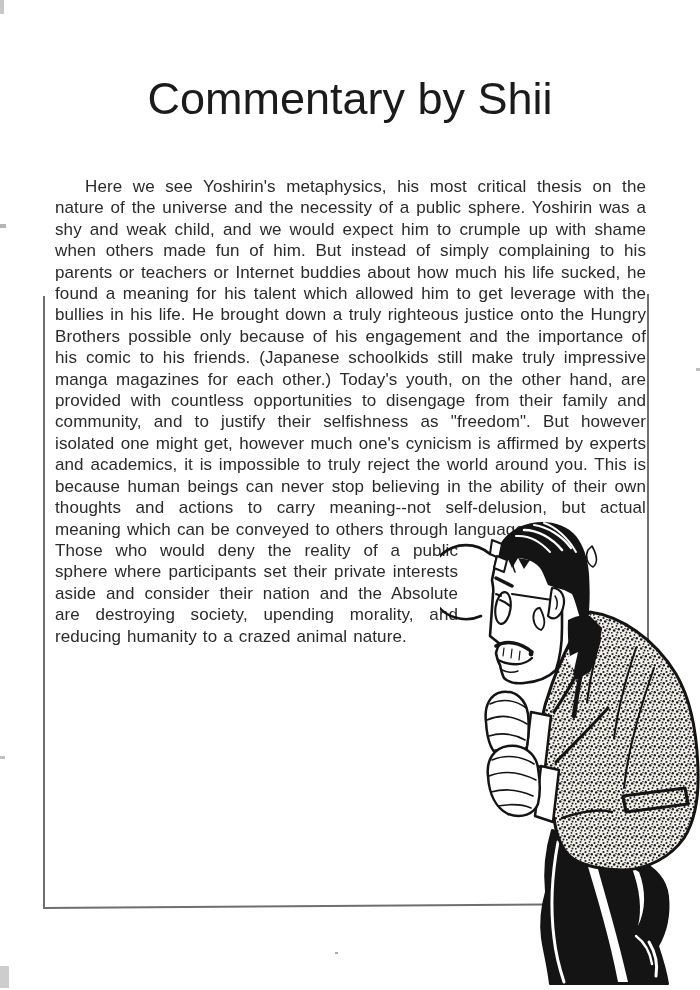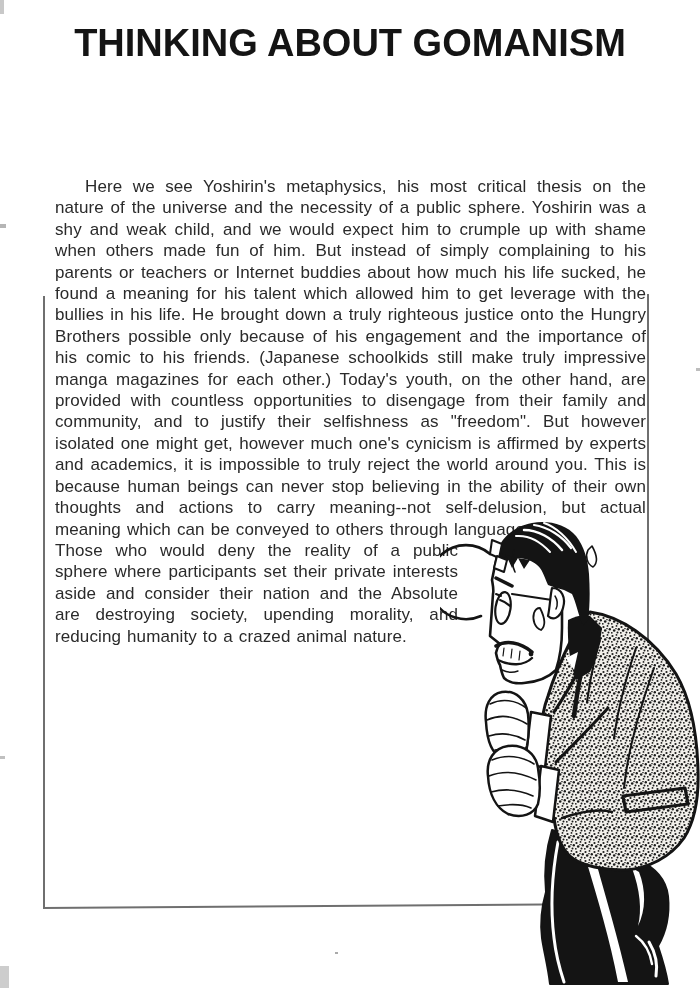--- a/index.html
+++ b/index.html
@@ -37,21 +37,21 @@
   .frame-right{left:647px;top:294px;width:2px;height:612px;}
   .frame-bottom{left:43px;top:907px;width:605px;height:2px;transform:rotate(-0.4deg);transform-origin:left center;}
   .illustration{position:absolute;left:440px;top:508px;width:260px;height:478px;z-index:2;}
   .artifact{position:absolute;z-index:0;}
 </style>
 </head>
 <body>
 
 <div class="page">
 
-  <h1 class="title1">THINKING ABOUT GOMANISM</h1>
+  <h2 class="title2">Commentary by Shii</h2>
 
   <div class="body-text">
     <p class="p1">Here we see Yoshirin's metaphysics, his most critical thesis on the nature of the universe and the necessity of a public sphere. Yoshirin was a shy and weak child, and we would expect him to crumple up with shame when others made fun of him. But instead of simply complaining to his parents or teachers or Internet buddies about how much his life sucked, he found a meaning for his talent which allowed him to get leverage with the bullies in his life. He brought down a truly righteous justice onto the Hungry Brothers possible only because of his engagement and the importance of his comic to his friends. (Japanese schoolkids still make truly impressive manga magazines for each other.) Today's youth, on the other hand, are provided with countless opportunities to disengage from their family and community, and to justify their selfishness as "freedom". But however isolated one might get, however much one's cynicism is affirmed by experts and academics, it is impossible to truly reject the world around you. This is because human beings can never stop believing in the ability of their own thoughts and actions to carry meaning--not self-delusion, but actual meaning which can be conveyed to others through language.</p>
     <p class="p2">Those who would deny the reality of a public sphere where participants set their private interests aside and consider their nation and the Absolute are destroying society, upending morality, and reducing humanity to a crazed animal nature.</p>
   </div>
 
   <div class="frame frame-left"></div>
   <div class="frame frame-right"></div>
   <div class="frame frame-bottom"></div>
 

